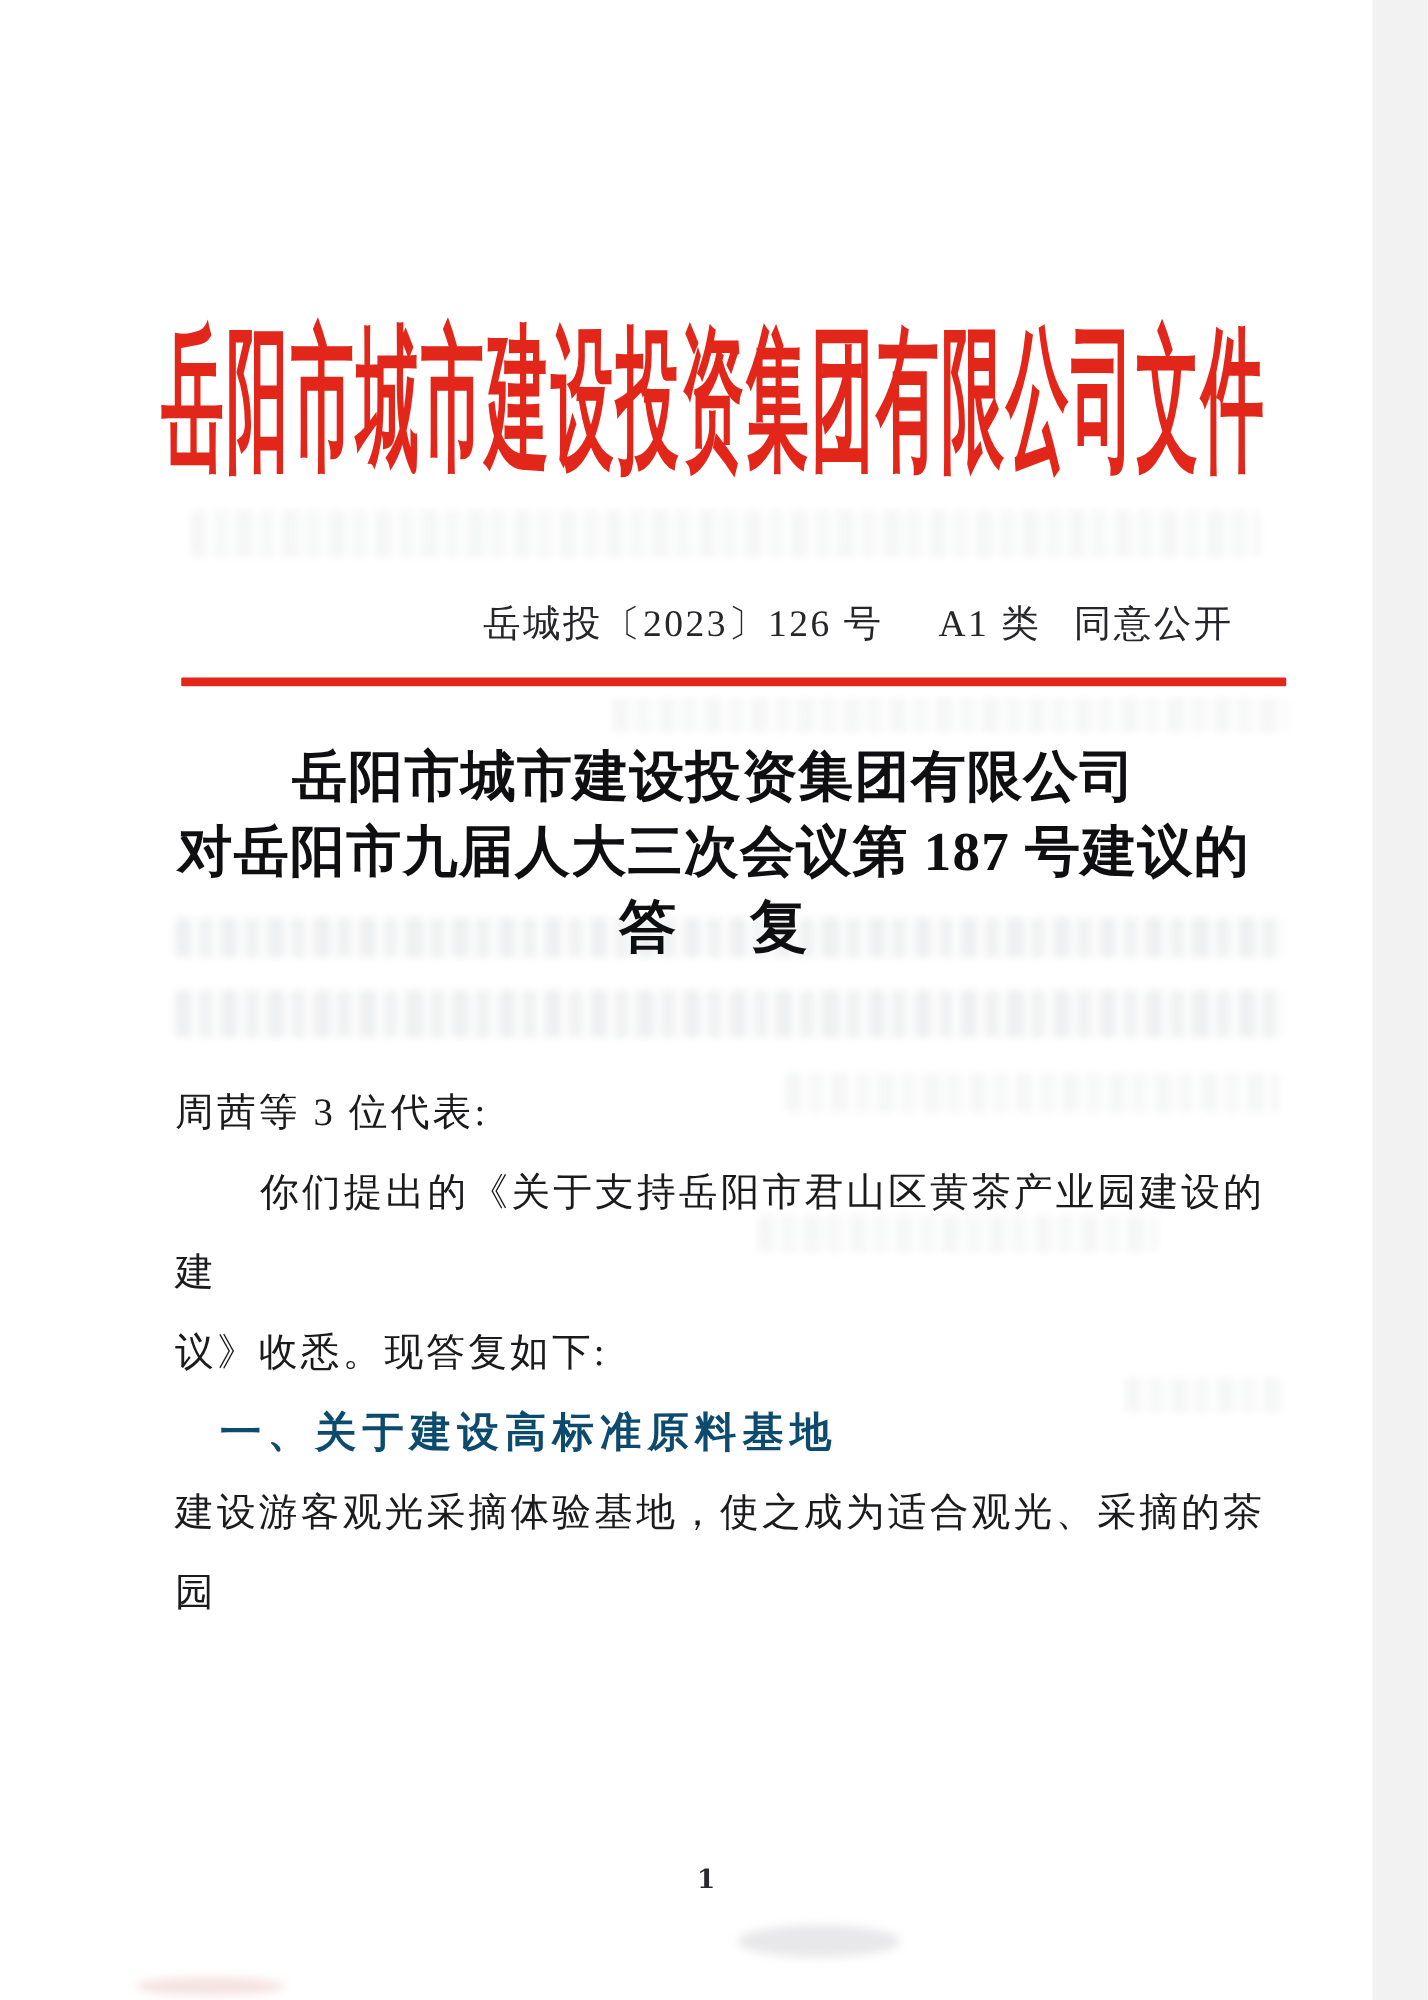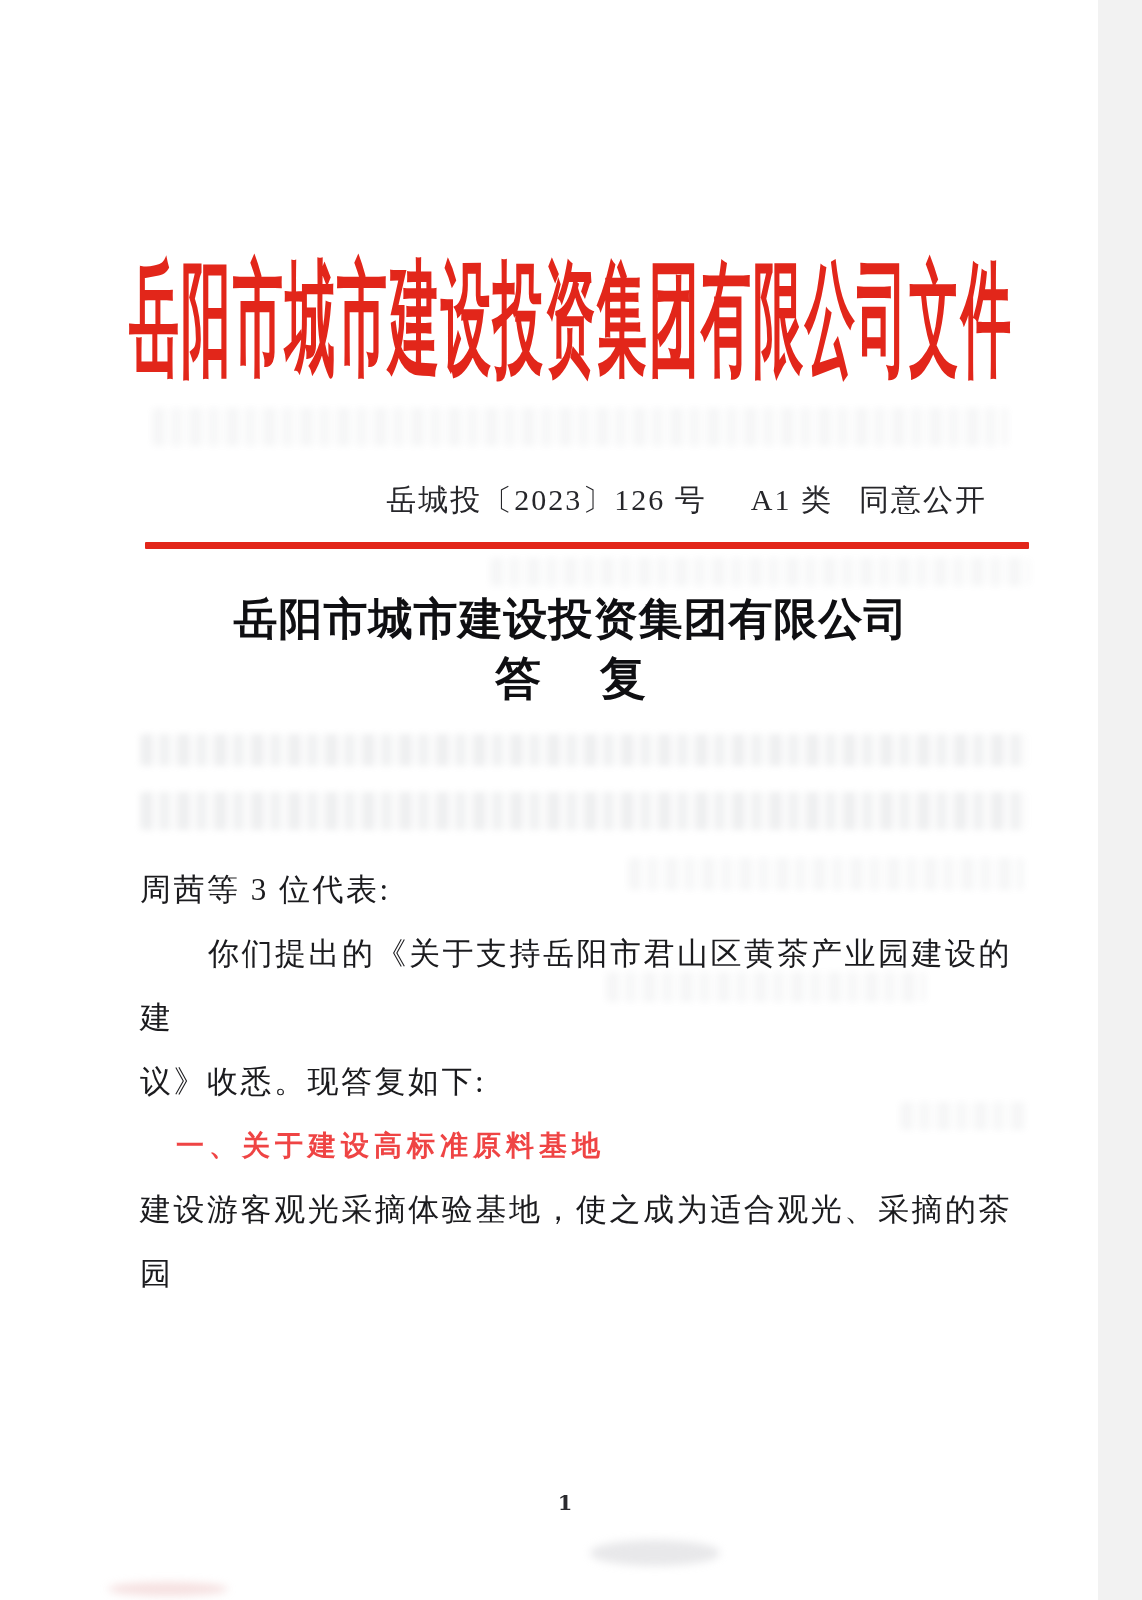--- a/index.html
+++ b/index.html
@@ -52,45 +52,45 @@
   }
   
   .title-block{
     position:absolute;
     top:592px;left:129px;width:884px;
     text-align:center;
     font-weight:bold;
     font-size:44px;line-height:60px;
     letter-spacing:1px;
     color:#0f0f12;
-    font-family:Liberation Mono, monospace;
+    font-family:Liberation Serif, serif;
   }
   .reply-row{
     display:flex;justify-content:center;gap:58px;
     font-size:46px;line-height:60px;
   }
   
   .body-block{
     position:absolute;
     top:858px;left:140px;width:872px;
     font-size:31px;line-height:64px;
     letter-spacing:2.5px;
     color:#1b1b1e;
     font-family:"Liberation Serif","DejaVu Serif",serif;
   }
   .line{min-height:64px;}
   .line.indent{text-indent:68px;}
   .line.justify{text-align:justify;text-align-last:justify;}
   .line.heading{
     font-family:"Liberation Sans","DejaVu Sans",sans-serif;
     font-weight:bold;
-    font-size:28px;
+    font-size:33px;
     letter-spacing:5px;
     text-indent:36px;
-    color:#ef4444;
+    color:#0c4a6e;
   }
   
   .page-number{
     position:absolute;
     top:1490px;left:0;width:1130px;
     text-align:center;
     font-size:21px;line-height:26px;
     font-weight:bold;
     color:#2a2a2e;
     font-family:"DejaVu Serif","Liberation Serif",serif;
@@ -134,20 +134,21 @@
   <div class="red-header">岳阳市城市建设投资集团有限公司文件</div>
 
   <div class="doc-number-row">
     <span>岳城投〔2023〕126 号</span><span class="sep-a"></span><span>A1 类</span><span class="sep-b"></span><span>同意公开</span>
   </div>
 
   <div class="red-rule"></div>
 
   <div class="title-block">
     <div>岳阳市城市建设投资集团有限公司</div>
+    <div>对岳阳市九届人大三次会议第 187 号建议的</div>
     <div class="reply-row">
       <span>答</span>
       <span>复</span>
     </div>
   </div>
 
   <div class="body-block">
     <div class="line">周茜等 3 位代表:</div>
     <div class="line indent justify">你们提出的《关于支持岳阳市君山区黄茶产业园建设的建</div>
     <div class="line">议》收悉。现答复如下:</div>

